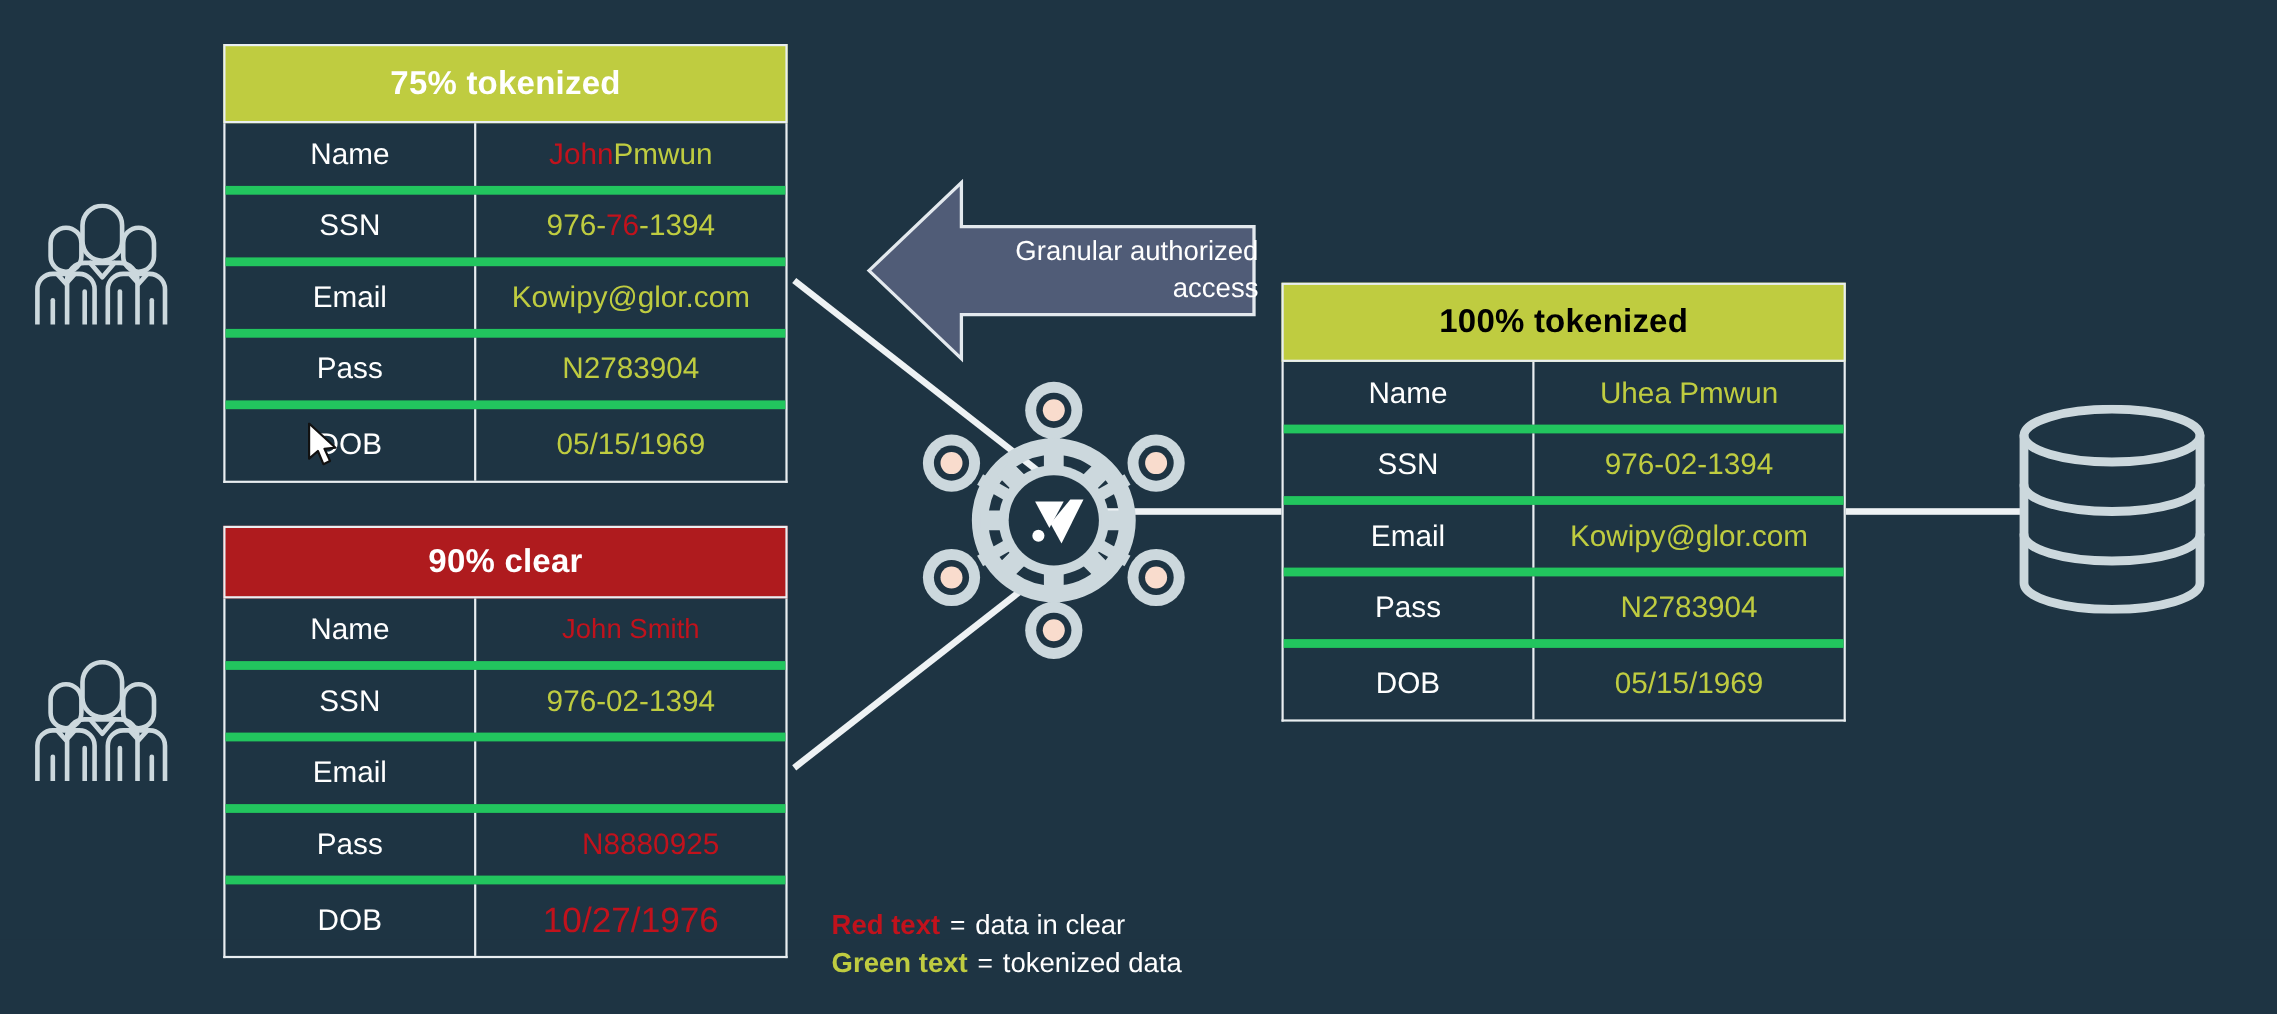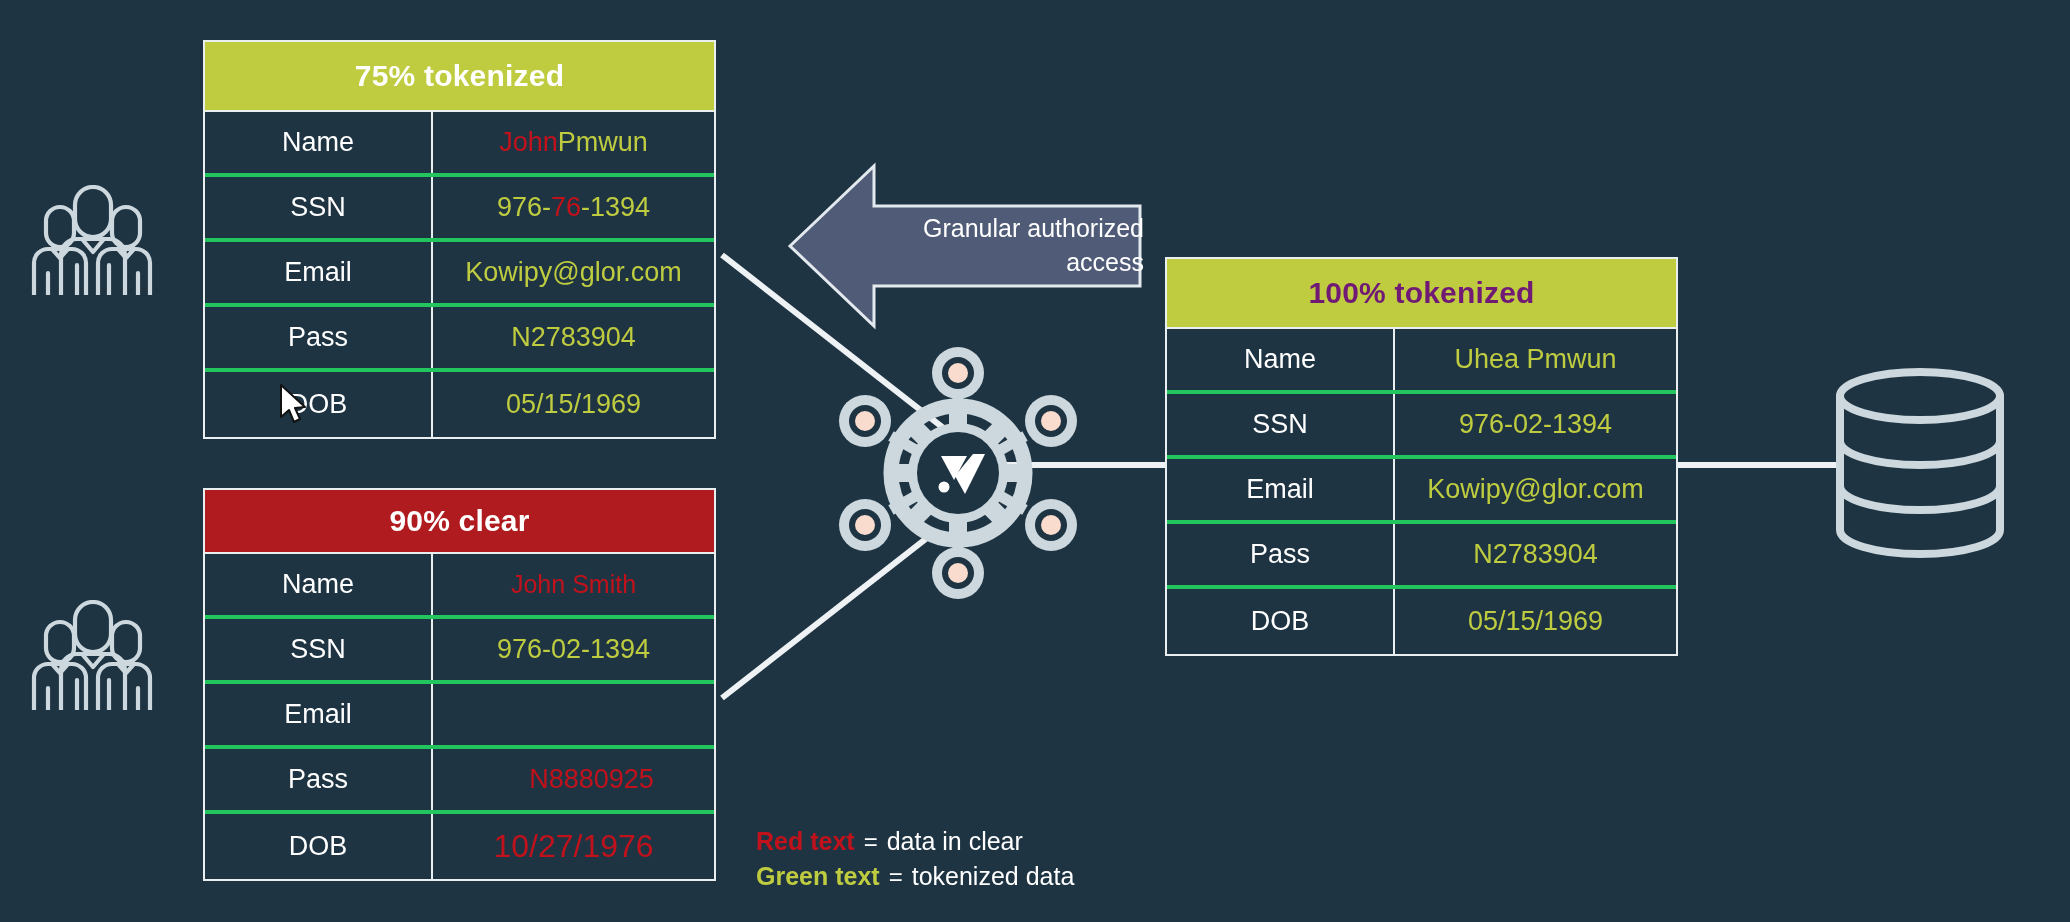--- a/index.html
+++ b/index.html
@@ -37,34 +37,34 @@
   .dtable .thead {
     box-sizing: border-box;
     border: 2px solid #e9eef1;
     display: flex;
     align-items: center;
     justify-content: center;
     font-weight: bold;
     letter-spacing: .2px;
   }
   .dtable .thead.green { background: #bfcc40; color: #ffffff; }
-  .dtable .thead.green.darktext { color: #701a75; }
+  .dtable .thead.green.darktext { color: #000000; }
   .dtable .thead.red { background: #af1b1e; color: #ffffff; }
 
   .dtable .rowgrid {
     box-sizing: border-box;
     border: 2px solid #e9eef1;
     border-top: none;
     display: flex;
     flex-direction: column;
   }
   .dtable .drow {
     display: flex;
     box-sizing: border-box;
-    border-bottom: 4px solid #22c55e;
+    border-bottom: 8px solid #22c55e;
   }
   .dtable .drow:last-child { border-bottom: none; }
   .dtable .dcell-label {
     box-sizing: border-box;
     display: flex;
     align-items: center;
     justify-content: center;
     border-right: 2px solid #e9eef1;
     color: #ffffff;
   }
@@ -197,21 +197,21 @@
         <div class="dcell-label" style="width:228px; font-size:27px;">Pass</div>
         <div class="dcell-value v-green" style="flex:1; font-size:27px;">N2783904</div>
       </div>
       <div class="drow" style="height:65px;">
         <div class="dcell-label" style="width:228px; font-size:27px;">DOB</div>
         <div class="dcell-value v-green" style="flex:1; font-size:27px;">05/15/1969</div>
       </div>
     </div>
   </div>
 
-  <div class="dtable" style="left:203px; top:488px; width:513px;">
+  <div class="dtable" style="left:203px; top:478px; width:513px;">
     <div class="thead red" style="height:66px; font-size:30px;">90% clear</div>
     <div class="rowgrid">
       <div class="drow" style="height:65px;">
         <div class="dcell-label" style="width:228px; font-size:27px;">Name</div>
         <div class="dcell-value v-red" style="flex:1; font-size:25px;">John Smith</div>
       </div>
       <div class="drow" style="height:65px;">
         <div class="dcell-label" style="width:228px; font-size:27px;">SSN</div>
         <div class="dcell-value v-green" style="flex:1; font-size:27px;">976-02-1394</div>
       </div>

